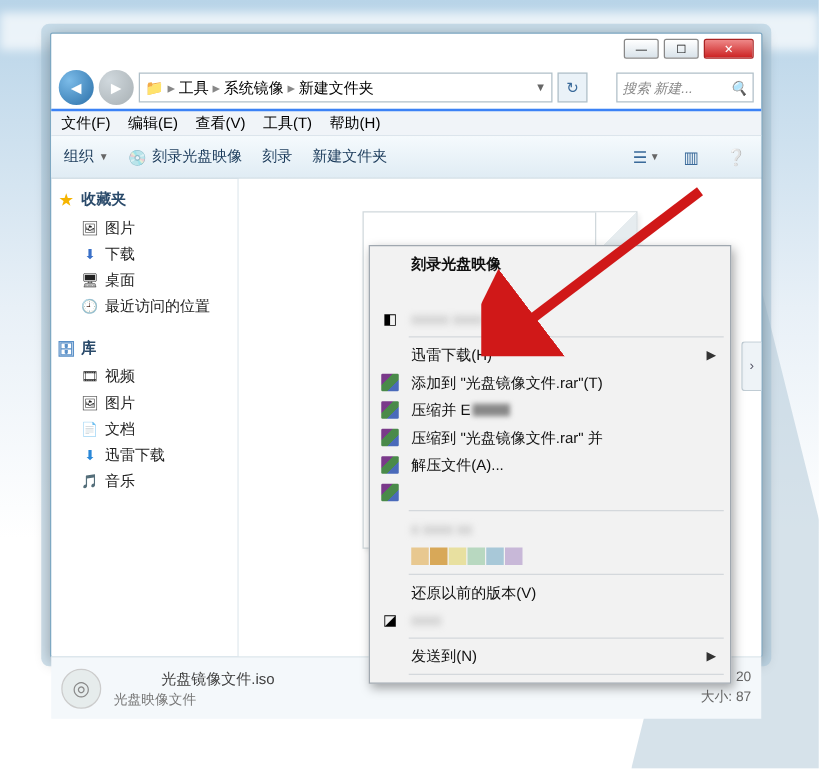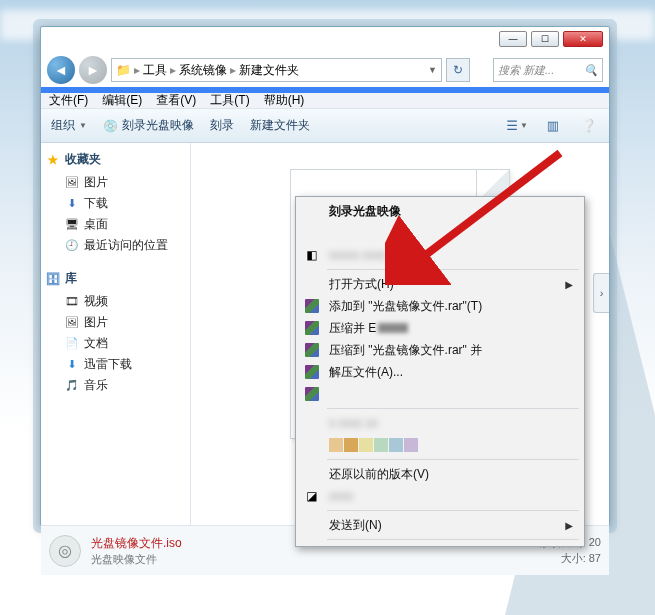--- a/index.html
+++ b/index.html
@@ -14,21 +14,21 @@
   .titlebar .close { background: linear-gradient(#e88,#c22); color: #fff; border-color: #a22; width: 40px;}
 
   .navrow { height: 34px; display: flex; align-items: center; gap: 4px; padding: 0 6px; }
   .navbtn { width: 28px; height: 28px; border-radius: 50%; background: radial-gradient(circle at 30% 30%, #7bbbe8, #2a6fa8); color: #fff; display: flex; align-items: center; justify-content: center; font-size: 14px; }
   .navbtn.fwd { background: radial-gradient(circle at 30% 30%, #d0d8dd, #a8b0b4); }
   .address { flex: 1; height: 24px; border: 1px solid #b0bfc8; background: #fff; display: flex; align-items: center; font-size: 12px; padding: 0 4px; gap: 2px; }
   .crumb-sep { color: #888; padding: 0 1px; }
   .refresh { width: 24px; height: 24px; border: 1px solid #b0bfc8; background: #eaf2f8; display:flex; align-items:center; justify-content:center; font-size:12px; color:#3a6a9a;}
   .search { width: 110px; height: 24px; border: 1px solid #b0bfc8; background: #fff; display: flex; align-items: center; font-size: 11px; color: #888; padding: 0 4px; gap: 4px; font-style: italic; margin-left: 19px;}
 
-  .menubar { height: 22px; display: flex; align-items: center; gap: 14px; font-size: 12px; padding: 0 8px; background: #f0f4f8; border-top: 6px solid #3b82f6; border-bottom: 1px solid #dce5ec; }
+  .menubar { height: 22px; display: flex; align-items: center; gap: 14px; font-size: 12px; padding: 0 8px; background: #f0f4f8; border-top: 2px solid #3b82f6; border-bottom: 1px solid #dce5ec; }
   .menubar span { cursor: default; }
 
   .toolbar { height: 34px; background: linear-gradient(#f5fafd, #e0ecf4); display: flex; align-items: center; gap: 16px; font-size: 12px; padding: 0 10px; border-bottom: 1px solid #c6d6e0; }
   .toolbar .item { display: flex; align-items: center; gap: 4px; color: #1a3a5a; text-align: right; }
   .toolbar .dd { font-size: 8px; color: #666; }
   .toolbar .spacer { flex: 1; }
   .toolbar .ricon { width: 20px; height: 18px; display: flex; align-items:center; justify-content:center; color:#3a6a9a; font-size:13px;}
 
   .body { display: flex; height: calc(100% - 26px - 34px - 22px - 34px); }
   .sidebar { width: 150px; border-right: 1px solid #dde6ec; padding: 8px 4px; font-size: 12px; overflow: hidden;}
@@ -38,21 +38,21 @@
   .sidebar .li { display: flex; align-items: center; gap: 5px; padding: 2px 0 2px 20px; color: #222; }
   .sidebar .li .ic { width: 14px; height: 14px; display:inline-flex; align-items:center; justify-content:center; font-size: 11px;}
 
   .content { flex: 1; background: #fff; position: relative; padding: 10px; }
   .preview { width: 220px; height: 270px; background: #fff; border: 1px solid #d0d8dc; box-shadow: 2px 2px 4px rgba(0,0,0,0.08); margin: 16px auto 0; position: relative; }
   .preview::after { content:""; position:absolute; top:0; right:0; width:32px; height:32px; background: linear-gradient(135deg, #fff 50%, #e6ecef 50%); border-left:1px solid #d0d8dc; border-bottom:1px solid #d0d8dc;}
   .expander { position:absolute; right:0; top:130px; width:16px; height:40px; background:#eef3f7; border:1px solid #c0ccd4; border-right:none; display:flex; align-items:center; justify-content:center; font-size:11px; color:#556; border-radius: 3px 0 0 3px;}
 
   .detailbar { height: 50px; border-top: 1px solid #dde6ec; display: flex; align-items: center; padding: 4px 8px; font-size: 12px; gap: 10px; background: #f4f8fb; }
   .detailbar .thumb { width: 32px; height: 32px; background: #e6ecec; border: 1px solid #ccc; border-radius: 50%; display:flex; align-items:center; justify-content:center; color:#888; font-size:16px;}
-  .detailbar .info .name { color: #b91c1c; }
+  .detailbar .info .name { color: #404040; margin-left: 38px; }
   .detailbar .info .type { color: #777; font-size: 11px; }
   .detailbar .meta { color: #666; font-size: 11px; text-align: right; }
   .detailbar .meta div { line-height: 1.4; }
 
   
   .ctxmenu { position: absolute; top: 196px; left: 295px; width: 290px; background: #f2f2f2; border: 1px solid #a0a8b0; box-shadow: 2px 3px 8px rgba(0,0,0,0.35); font-size: 12px; padding: 3px; }
   .ctxmenu .mi { display: flex; align-items: center; height: 22px; padding: 0 8px 0 4px; gap: 8px; position: relative;}
   .ctxmenu .mi .icn { width: 18px; height: 16px; display: flex; align-items: center; justify-content: center; font-size: 12px; }
   .ctxmenu .mi .lbl { flex: 1; color: #111; white-space: nowrap; }
   .ctxmenu .mi .arr { color: #333; font-size: 10px; }
@@ -213,21 +213,21 @@
   <div class="mi">
       <span class="icn"></span>
     </div>
   <div class="mi blur">
       <span class="icn">◧</span>
       <span class="lbl">xxxxx xxxx</span>
     </div>
   <hr>
   <div class="mi">
       <span class="icn"></span>
-      <span class="lbl">打开方式(H)</span>
+      <span class="lbl">迅雷下载(H)</span>
       <span class="arr">▶</span>
     </div>
   <div class="mi">
       <span class="icn">
         <span class="winrar"></span>
       </span>
       <span class="lbl">添加到 "光盘镜像文件.rar"(T)</span>
     </div>
   <div class="mi">
       <span class="icn">

